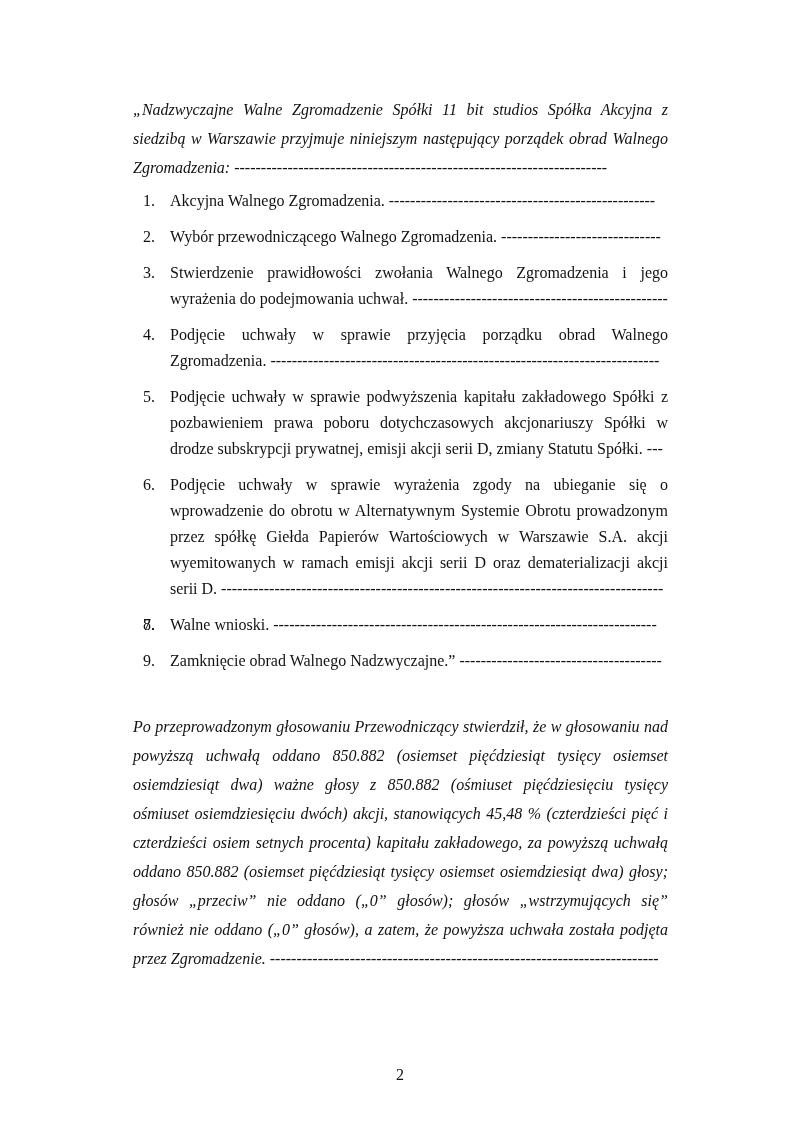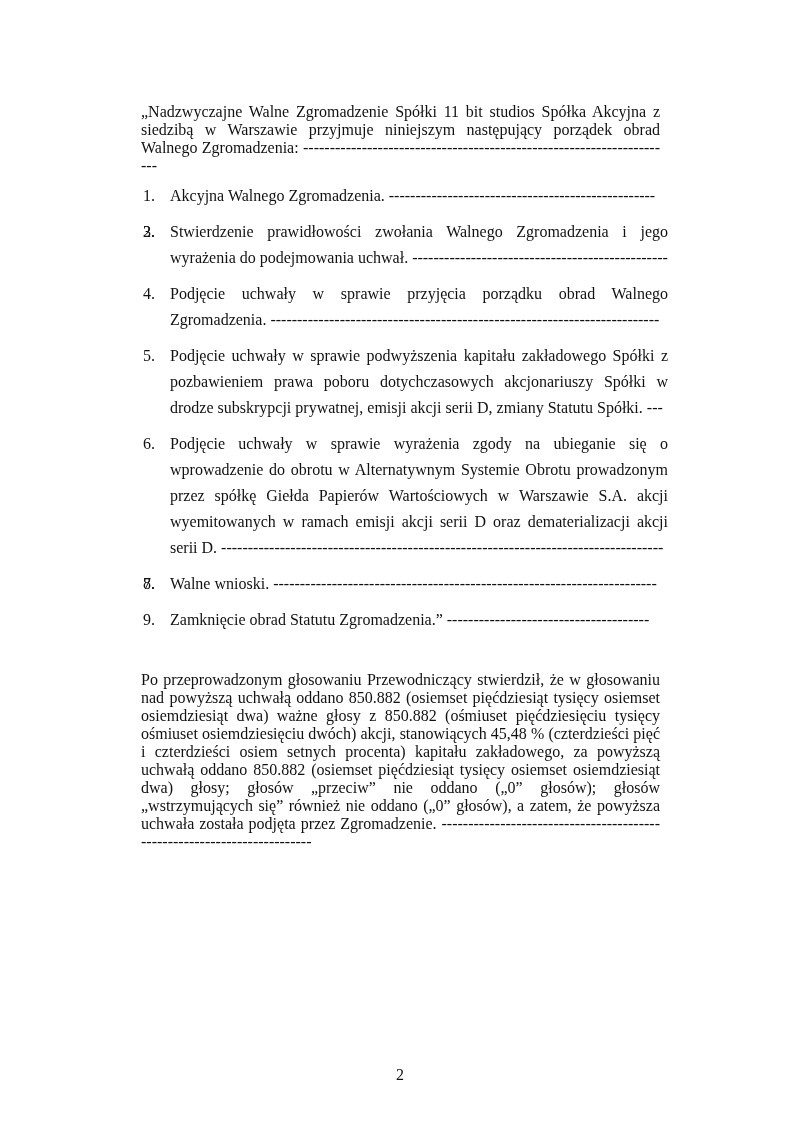--- a/index.html
+++ b/index.html
@@ -16,24 +16,25 @@
       color: #111111;
       font-size: 16px;
     }
     .page {
       position: absolute;
       left: 133px;
       top: 95px;
       width: 535px;
     }
     .para {
-      margin: 8px;
-      line-height: 18px;
+      margin: 0;
+      line-height: 29px;
       text-align: justify;
       white-space: normal;
+      font-style: italic;
     }
     .agenda {
       list-style: none;
       margin: 6px 0 0 0;
       padding: 0;
     }
     .agenda-item {
       position: relative;
       padding-left: 37px;
       line-height: 26px;
@@ -63,20 +64,21 @@
 <div class="page">
   <p class="para">„Nadzwyczajne Walne Zgromadzenie Spółki 11 bit studios Spółka Akcyjna z siedzibą w Warszawie przyjmuje niniejszym następujący porządek obrad Walnego Zgromadzenia: ----------------------------------------------------------------------</p>
 
   <ol class="agenda">
     <li class="agenda-item">
       <span class="agenda-num">1.</span>
       <span>Akcyjna Walnego Zgromadzenia. --------------------------------------------------</span>
     </li>
     <li class="agenda-item">
       <span class="agenda-num">2.</span>
+      <span>Wybór przewodniczącego Walnego Zgromadzenia. ------------------------------</span>
     </li>
     <li class="agenda-item">
       <span class="agenda-num">3.</span>
       <span>Stwierdzenie prawidłowości zwołania Walnego Zgromadzenia i jego wyrażenia do podejmowania uchwał. ------------------------------------------------</span>
     </li>
     <li class="agenda-item">
       <span class="agenda-num">4.</span>
       <span>Podjęcie uchwały w sprawie przyjęcia porządku obrad Walnego Zgromadzenia. -------------------------------------------------------------------------</span>
     </li>
     <li class="agenda-item">
@@ -89,20 +91,20 @@
     </li>
     <li class="agenda-item">
       <span class="agenda-num">7.</span>
     </li>
     <li class="agenda-item">
       <span class="agenda-num">8.</span>
       <span>Walne wnioski. ------------------------------------------------------------------------</span>
     </li>
     <li class="agenda-item">
       <span class="agenda-num">9.</span>
-      <span>Zamknięcie obrad Statutu Zgromadzenia.” --------------------------------------</span>
+      <span>Zamknięcie obrad Walnego Nadzwyczajne.” --------------------------------------</span>
     </li>
   </ol>
 
   <p class="para vote-para">Po przeprowadzonym głosowaniu Przewodniczący stwierdził, że w głosowaniu nad powyższą uchwałą oddano 850.882 (osiemset pięćdziesiąt tysięcy osiemset osiemdziesiąt dwa) ważne głosy z 850.882 (ośmiuset pięćdziesięciu tysięcy ośmiuset osiemdziesięciu dwóch) akcji, stanowiących 45,48 % (czterdzieści pięć i czterdzieści osiem setnych procenta) kapitału zakładowego, za powyższą uchwałą oddano 850.882 (osiemset pięćdziesiąt tysięcy osiemset osiemdziesiąt dwa) głosy; głosów „przeciw” nie oddano („0” głosów); głosów „wstrzymujących się” również nie oddano („0” głosów), a zatem, że powyższa uchwała została podjęta przez Zgromadzenie. -------------------------------------------------------------------------</p>
 </div>
 
 <div class="page-number">2</div>
 
 </body></html>

